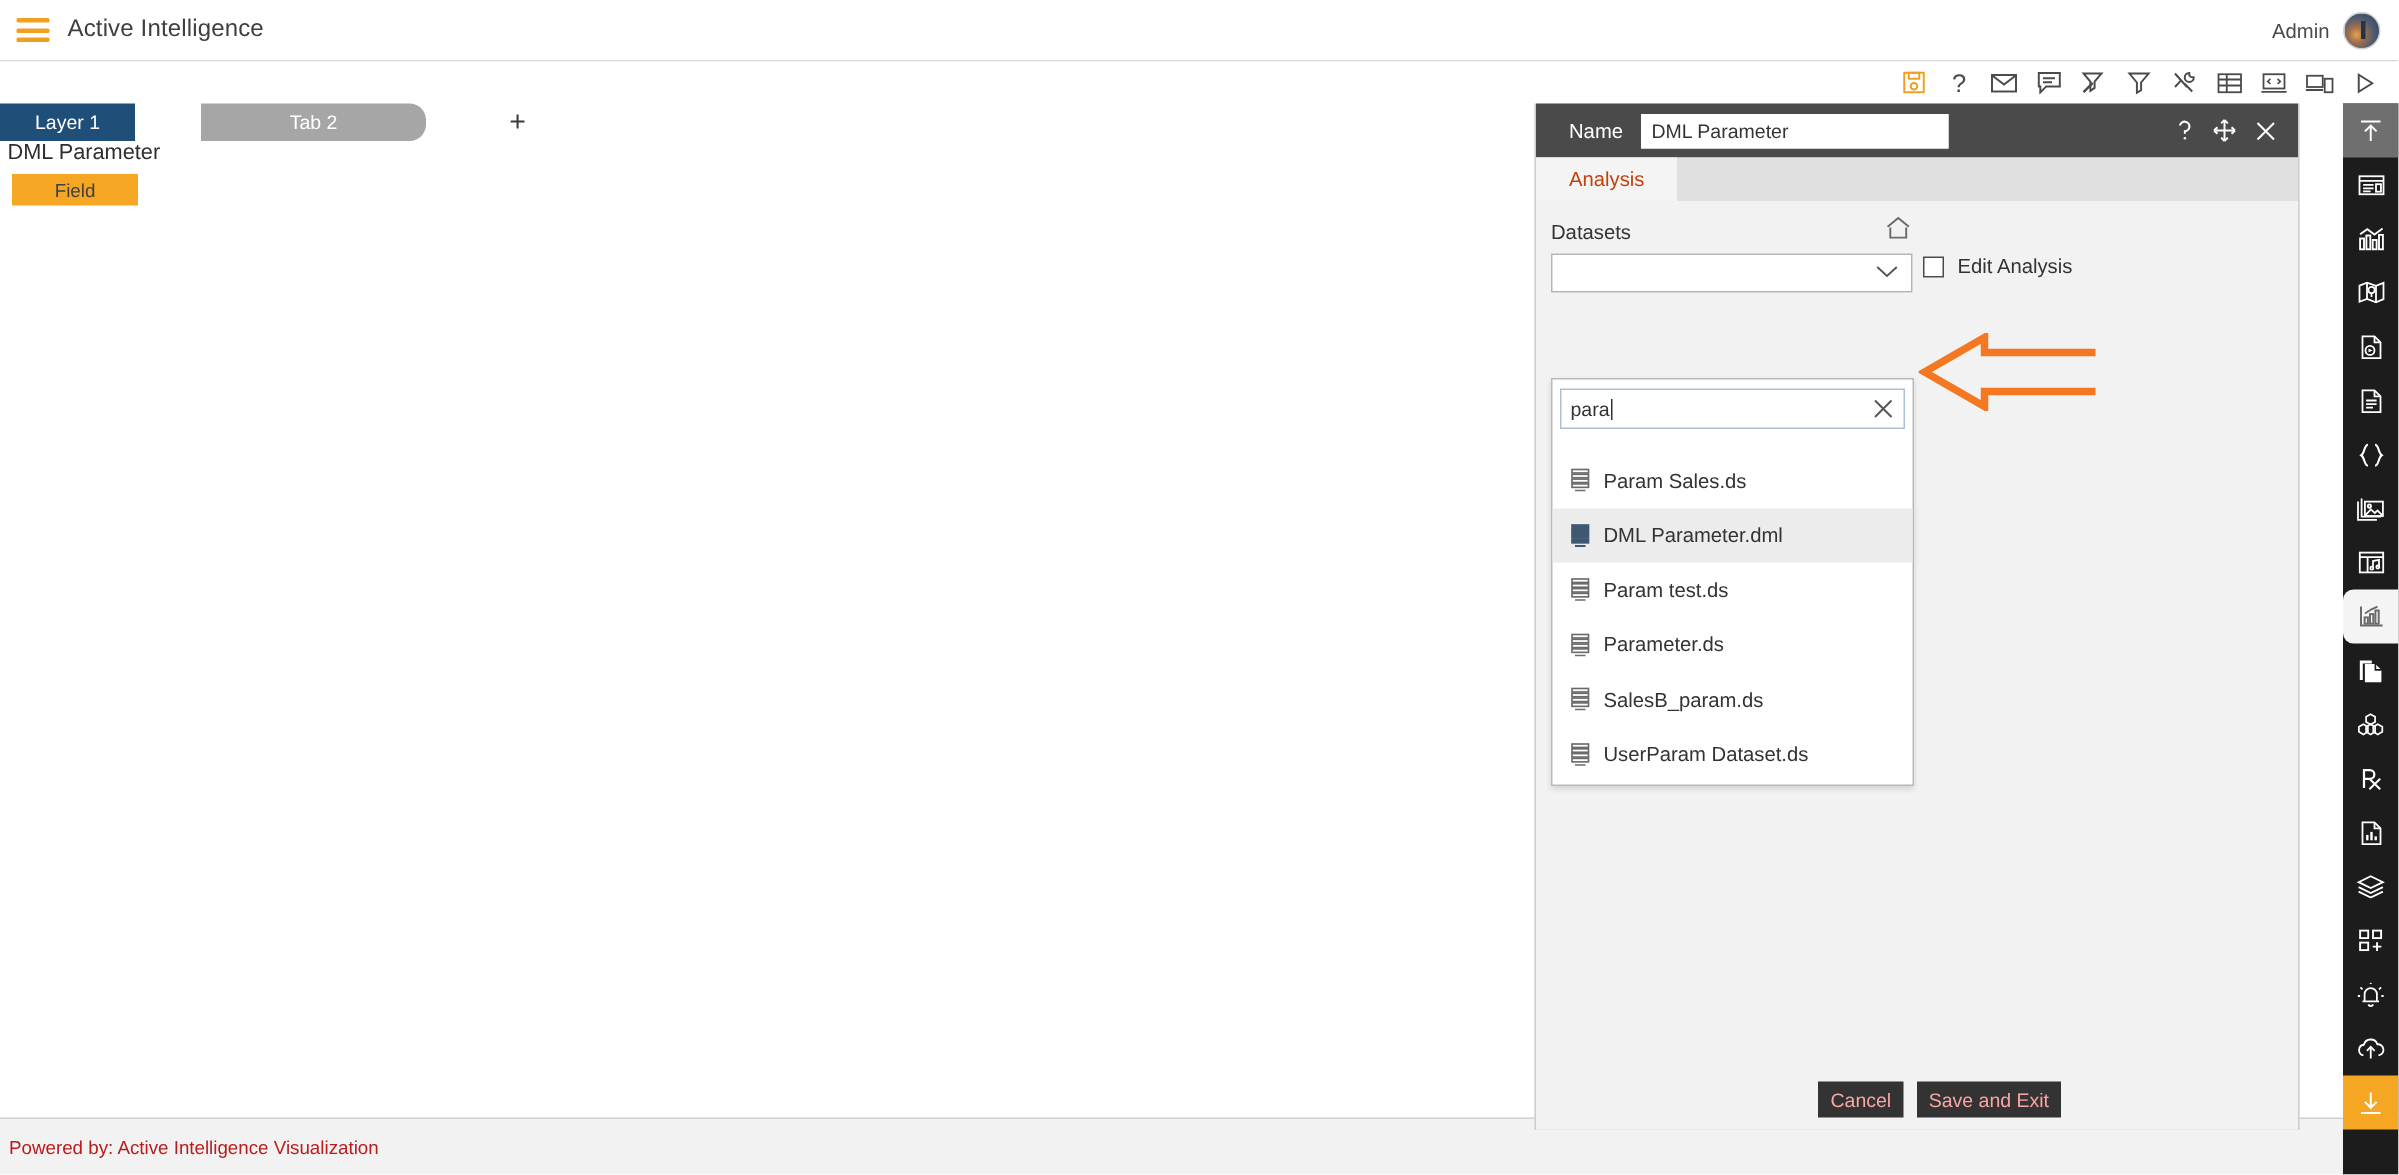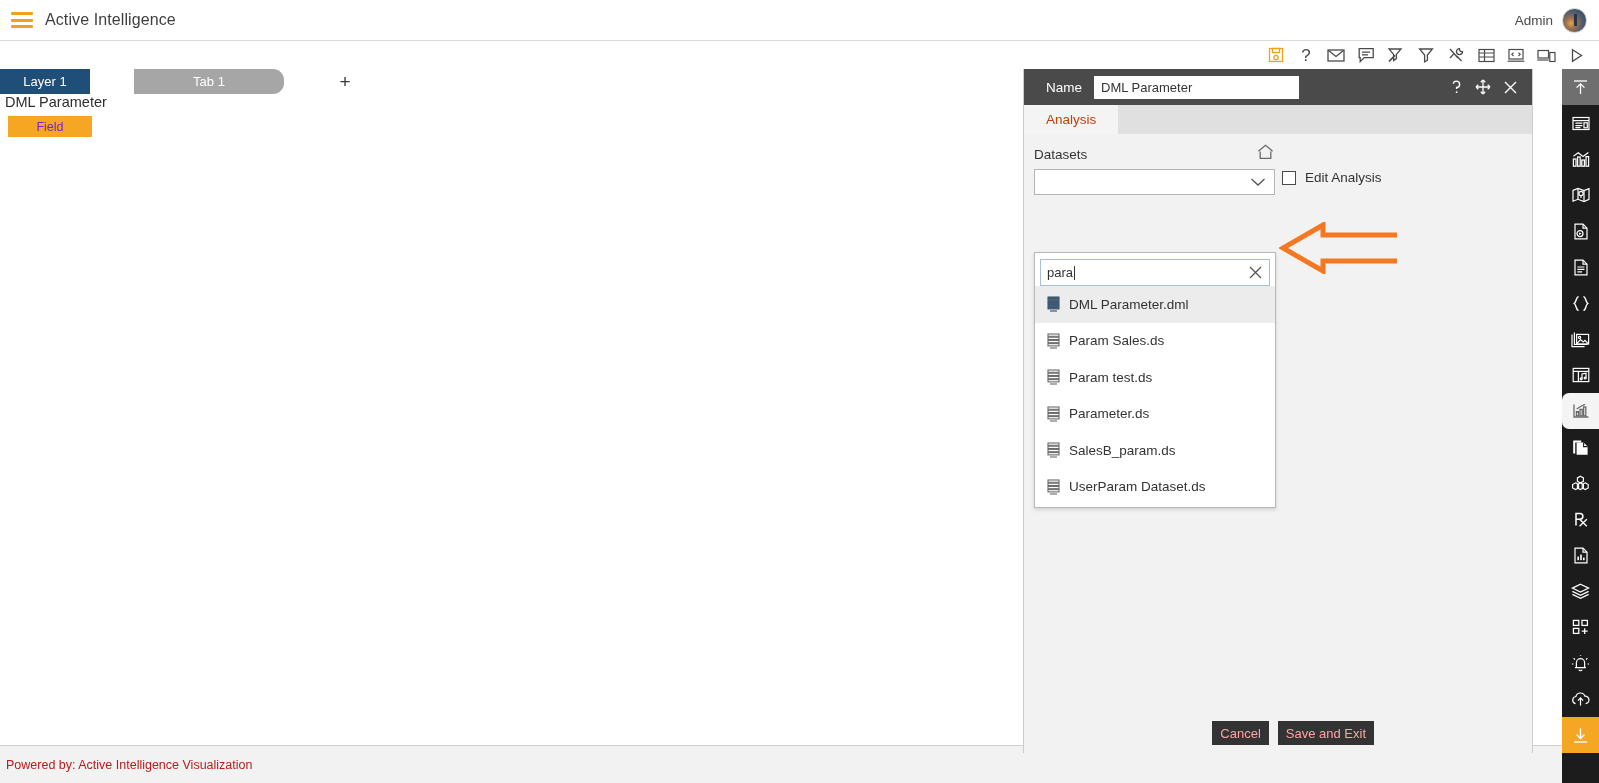--- a/index.html
+++ b/index.html
@@ -63,21 +63,21 @@
     font-size: 19px; color: #3a3a3a; cursor: pointer; }
 
   
   .canvas {
     position: absolute; left: 0; top: 94px; width: 1599px; height: 651px;
     background: #ffffff;
   }
   .canvas-label { position: absolute; left: 5px; top: 0px; font-size: 14.5px; color: #2f2f2f; }
   .field-chip {
     position: absolute; left: 8px; top: 22px; width: 84px; height: 21px;
-    background: #f5a623; color: #6d28d9; font-size: 12.5px;
+    background: #f5a623; color: #404040; font-size: 12.5px;
     display: flex; align-items: center; justify-content: center; cursor: pointer;
   }
 
   
   .footer {
     position: absolute; left: 0; top: 745px; width: 1599px; height: 38px;
     background: #f2f2f2; border-top: 1px solid #d0d0d0;
     display: flex; align-items: center;
   }
   .footer span { font-size: 12.5px; color: #b91c1c; margin-left: 6px; }
@@ -135,21 +135,21 @@
 
   .edit-analysis { position: absolute; left: 258px; top: 36px; display: flex; align-items: center; cursor: pointer; }
   .cbox { width: 14px; height: 14px; border: 1.6px solid #4a4a4a; background: #ffffff; }
   .edit-analysis .t { font-size: 13.5px; color: #333333; margin-left: 9px; }
 
   
   .dropdown {
     position: absolute; left: 10px; top: 118px; width: 242px;
     background: #ffffff; border: 1px solid #b9b9b9; box-shadow: 0 2px 4px rgba(0,0,0,.13);
   }
-  .dd-search-wrap { padding: 6px 5px 0 5px; }
+  .dd-search-wrap { padding: 6px 5px 16px 5px; }
   .dd-search {
     width: 100%; height: 27px; border: 1px solid #a9c0d6; background: #ffffff;
     display: flex; align-items: center; padding: 0 6px;
   }
   .dd-search .txt { font-size: 13px; color: #333333; }
   .dd-search .caret { display: inline-block; width: 1px; height: 14px; background: #333; margin-left: 1px; }
   .dd-search .xbtn { margin-left: auto; cursor: pointer; color: #555555; display: flex; }
   .dd-list { padding-bottom: 2px; }
   .dd-item {
     height: 36.5px; display: flex; align-items: center; padding-left: 11px; cursor: pointer;
@@ -251,21 +251,21 @@
     </div>
     <div class="ico">
       <svg width="15" height="15" viewBox="0 0 15 15" fill="none" stroke="currentColor" stroke-width="1.3">
         <path d="M3.5 1.8 L12.5 7.5 L3.5 13.2 z"></path>
       </svg>
     </div>
   </div>
 
   <div class="tabstrip">
     <div class="tab-layer">Layer 1</div>
-    <div class="tab-page">Tab 1</div>
+    <div class="tab-page">Tab 2</div>
     <div class="tab-add">+</div>
   </div>
 
   <div class="canvas">
     <div class="canvas-label">DML Parameter</div>
     <div class="field-chip">Field</div>
   </div>
 
   <div class="footer">
     <span>Powered by: Active Intelligence Visualization</span>
@@ -334,20 +334,33 @@
             <span class="caret"></span>
             <span class="xbtn">
               <svg width="15" height="15" viewBox="0 0 15 15" fill="none" stroke="currentColor" stroke-width="1.3">
                 <path d="M2 2 L13 13 M13 2 L2 13"></path>
               </svg>
             </span>
           </div>
         </div>
         <div class="dd-list">
 
+          <div class="dd-item">
+            <span class="dd-ico">
+              <svg width="13" height="16" viewBox="0 0 13 16" fill="none" stroke="#6b6b6b" stroke-width="1.1">
+                <rect x="1" y="1" width="11" height="2.3"></rect>
+                  <rect x="1" y="4.2" width="11" height="2.3"></rect>
+                <rect x="1" y="7.4" width="11" height="2.3"></rect>
+                  <rect x="1" y="10.6" width="11" height="2.3"></rect>
+                <path d="M3 15 h7"></path>
+              </svg>
+            </span>
+            <span class="nm">Param Sales.ds</span>
+          </div>
+
           <div class="dd-item sel">
             <span class="dd-ico">
               <svg width="13" height="16" viewBox="0 0 13 16" fill="none" stroke="#3f5872" stroke-width="1.1">
                 <rect x="1" y="1" width="11" height="2.3" fill="#3f5872"></rect>
                 <rect x="1" y="4.2" width="11" height="2.3" fill="#3f5872"></rect>
                 <rect x="1" y="7.4" width="11" height="2.3" fill="#3f5872"></rect>
                 <rect x="1" y="10.6" width="11" height="2.3" fill="#3f5872"></rect>
                 <path d="M3 15 h7" stroke-width="1.2"></path>
               </svg>
             </span>
@@ -357,73 +370,60 @@
           <div class="dd-item">
             <span class="dd-ico">
               <svg width="13" height="16" viewBox="0 0 13 16" fill="none" stroke="#6b6b6b" stroke-width="1.1">
                 <rect x="1" y="1" width="11" height="2.3"></rect>
                   <rect x="1" y="4.2" width="11" height="2.3"></rect>
                 <rect x="1" y="7.4" width="11" height="2.3"></rect>
                   <rect x="1" y="10.6" width="11" height="2.3"></rect>
                 <path d="M3 15 h7"></path>
               </svg>
             </span>
-            <span class="nm">Param Sales.ds</span>
+            <span class="nm">Param test.ds</span>
           </div>
 
           <div class="dd-item">
             <span class="dd-ico">
               <svg width="13" height="16" viewBox="0 0 13 16" fill="none" stroke="#6b6b6b" stroke-width="1.1">
                 <rect x="1" y="1" width="11" height="2.3"></rect>
                   <rect x="1" y="4.2" width="11" height="2.3"></rect>
                 <rect x="1" y="7.4" width="11" height="2.3"></rect>
                   <rect x="1" y="10.6" width="11" height="2.3"></rect>
                 <path d="M3 15 h7"></path>
               </svg>
             </span>
-            <span class="nm">Param test.ds</span>
+            <span class="nm">Parameter.ds</span>
           </div>
 
           <div class="dd-item">
             <span class="dd-ico">
               <svg width="13" height="16" viewBox="0 0 13 16" fill="none" stroke="#6b6b6b" stroke-width="1.1">
                 <rect x="1" y="1" width="11" height="2.3"></rect>
                   <rect x="1" y="4.2" width="11" height="2.3"></rect>
                 <rect x="1" y="7.4" width="11" height="2.3"></rect>
                   <rect x="1" y="10.6" width="11" height="2.3"></rect>
                 <path d="M3 15 h7"></path>
               </svg>
             </span>
-            <span class="nm">Parameter.ds</span>
-          </div>
+            <span class="nm">SalesB_param.ds</span>
+          </div>
+
 
           <div class="dd-item">
             <span class="dd-ico">
               <svg width="13" height="16" viewBox="0 0 13 16" fill="none" stroke="#6b6b6b" stroke-width="1.1">
                 <rect x="1" y="1" width="11" height="2.3"></rect>
                   <rect x="1" y="4.2" width="11" height="2.3"></rect>
                 <rect x="1" y="7.4" width="11" height="2.3"></rect>
                   <rect x="1" y="10.6" width="11" height="2.3"></rect>
                 <path d="M3 15 h7"></path>
               </svg>
             </span>
-            <span class="nm">SalesB_param.ds</span>
-          </div>
-
-
-          <div class="dd-item">
-            <span class="dd-ico">
-              <svg width="13" height="16" viewBox="0 0 13 16" fill="none" stroke="#6b6b6b" stroke-width="1.1">
-                <rect x="1" y="1" width="11" height="2.3"></rect>
-                  <rect x="1" y="4.2" width="11" height="2.3"></rect>
-                <rect x="1" y="7.4" width="11" height="2.3"></rect>
-                  <rect x="1" y="10.6" width="11" height="2.3"></rect>
-                <path d="M3 15 h7"></path>
-              </svg>
-            </span>
             <span class="nm">UserParam Dataset.ds</span>
           </div>
 
         </div>
       </div>
 
       <div class="panel-foot">
         <button class="btn">Cancel</button>
         <button class="btn">Save and Exit</button>
       </div>

